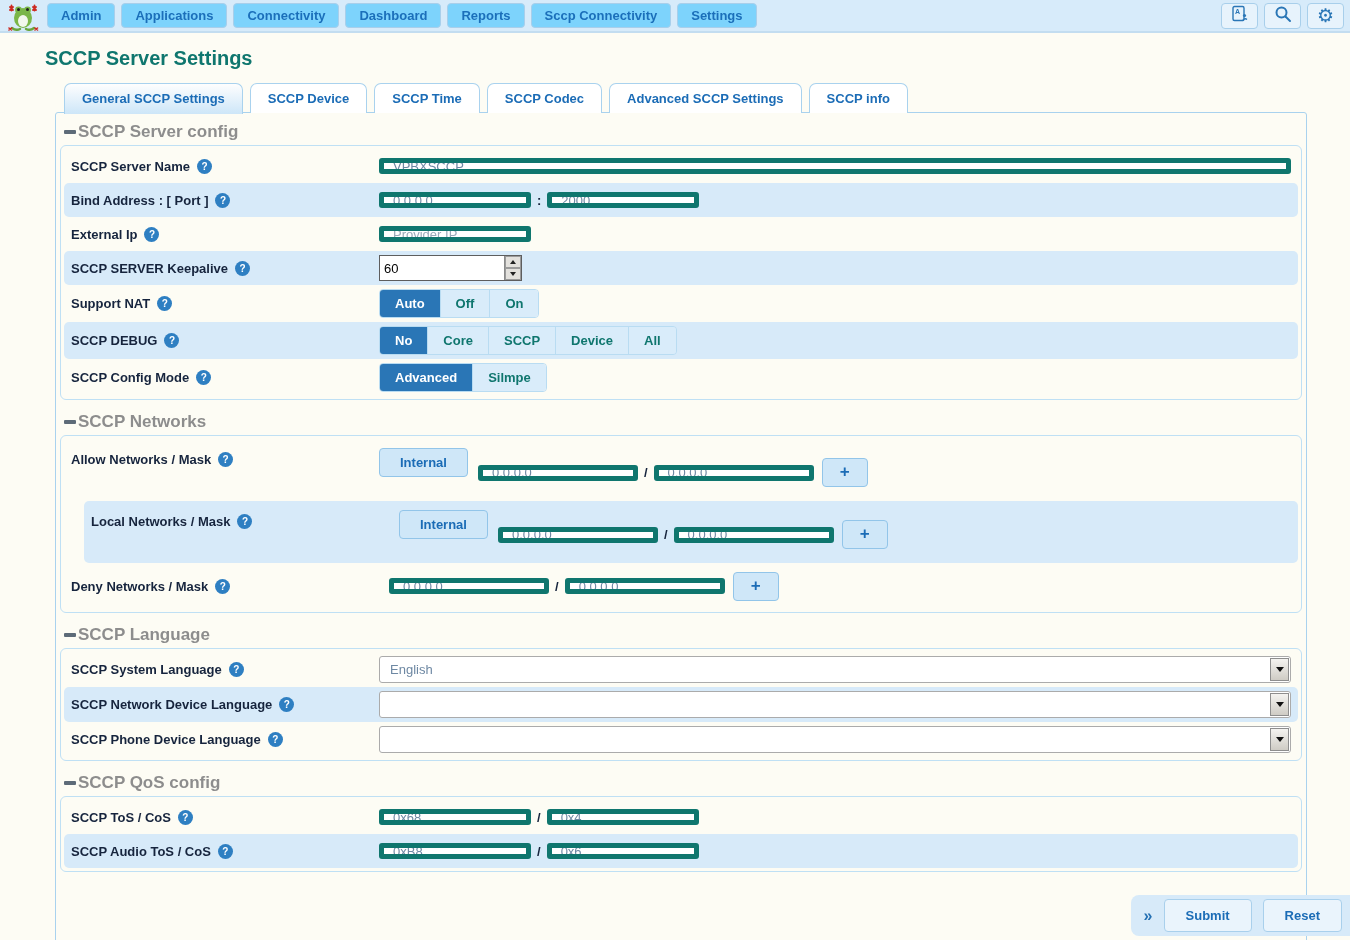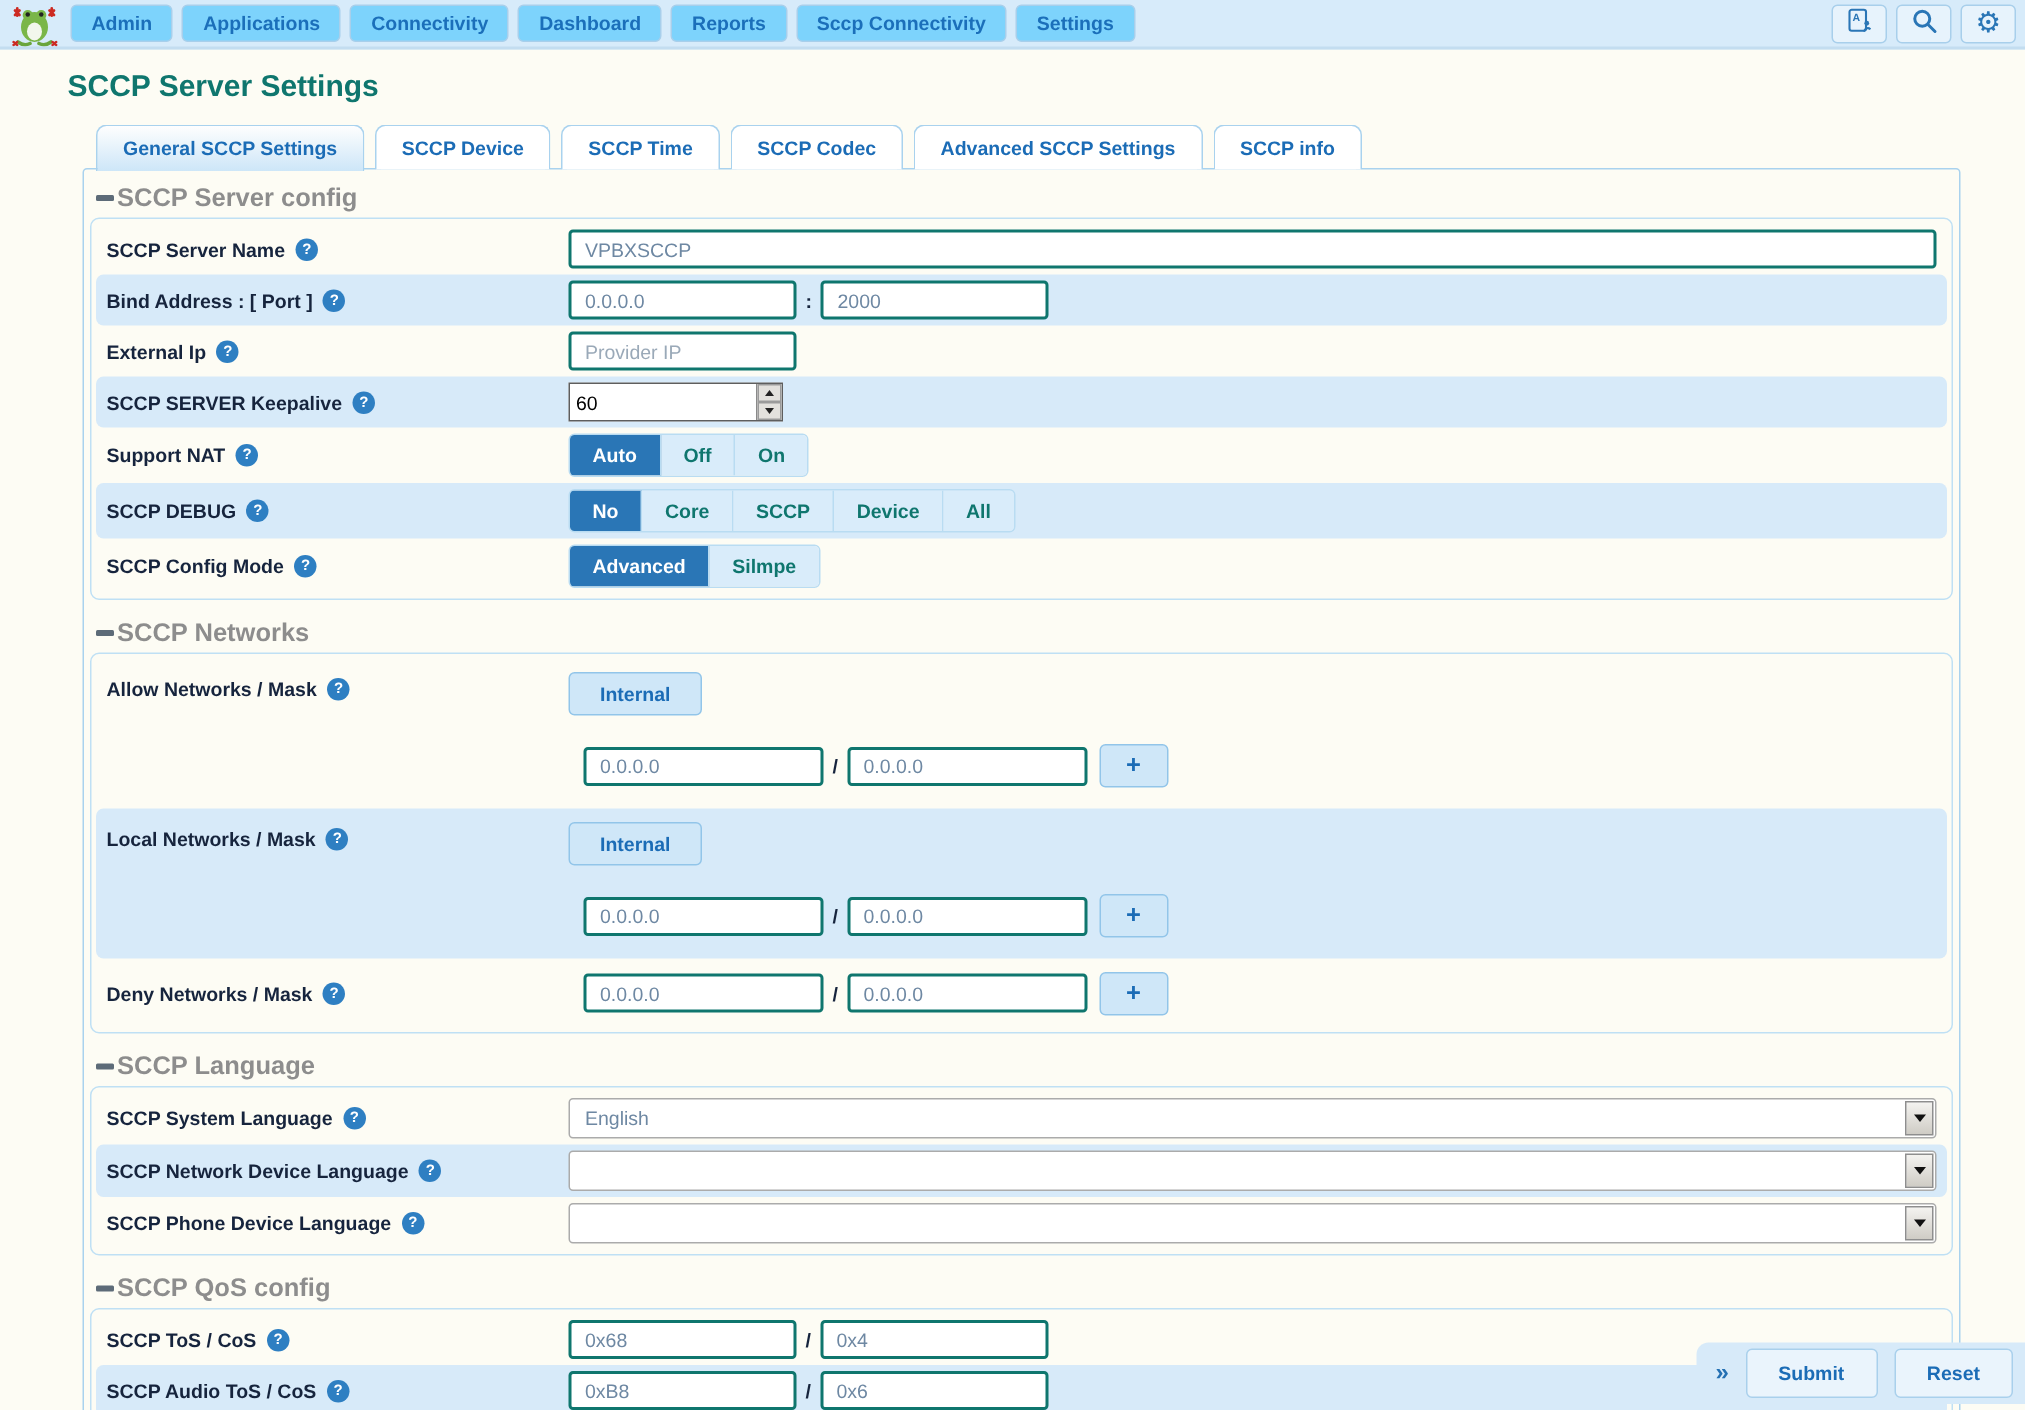--- a/index.html
+++ b/index.html
@@ -50,23 +50,23 @@
   .row.hl { background: #d7eaf9; }
   .row.top { align-items: flex-start; }
   .row.top .lbl { padding-top: 9px; }
   .lbl { width: 308px; flex-shrink: 0; color: #16243d; font-weight: bold; font-size: 13px; display:flex; align-items:center; }
   .help {
     width: 15px; height: 15px; border-radius: 50%; background:#2e7fc2; color:#fff;
     font-size: 10px; line-height: 15px; text-align:center; font-weight:bold; margin-left: 7px;
     flex-shrink:0; cursor: help;
   }
   .ctrl { flex: 1; display:flex; align-items:center; }
-  .ctrl-col { flex:1; display:flex; flex-direction:column; align-items:flex-start; }
+  .ctrl-col { flex:1; display:flex; flex-direction:row; align-items:flex-start; }
   input.txt {
-    height: 26px; border: 2px solid #0f766e; border-radius: 3px; padding: 0 9px;
+    height: 16px; border: 5px solid #0f766e; border-radius: 3px; padding: 0 9px;
     font-family: "Liberation Sans", sans-serif; font-size: 13px; color: #6e88a3; background:#fff; outline:none;
   }
   input.txt::placeholder { color:#9aa9b8; }
   .w-full { width: 912px; }
   .w-half { width: 152px; }
   .sep { font-weight: bold; color: #16243d; margin: 0 6px; }
   
   .numwrap { width: 143px; height: 26px; border: 1px solid #5e5e5e; background:#fff; display:flex; }
   .numwrap input { flex:1; border:none; outline:none; font-family:"Liberation Sans",sans-serif; font-size:13px; color:#000; padding-left:4px; min-width:0; }
   .spin { width: 17px; display:flex; flex-direction:column; border-left:1px solid #8a8a8a; }
@@ -301,21 +301,21 @@
         </div>
         <div class="netline">
           <input class="txt w-net" type="text" value="0.0.0.0" style="">
           <span class="sep">/</span>
           <input class="txt w-net" type="text" value="0.0.0.0" style="">
           <div class="plusbtn"><span>+</span></div>
         </div>
       </div>
     </div>
 
-    <div class="row top hl" style="padding-bottom:10px;">
+    <div class="row top hl" style="padding-bottom:10px;margin-left:20px;">
       <div class="lbl">
         <span>Local Networks / Mask</span>
         <span class="help">?</span>
       </div>
       <div class="ctrl-col">
         <div class="netline first" style="margin-left:0;padding-top:5px;">
           <div class="pillbtn">Internal</div>
         </div>
         <div class="netline">
           <input class="txt w-net" type="text" value="0.0.0.0" style="">

